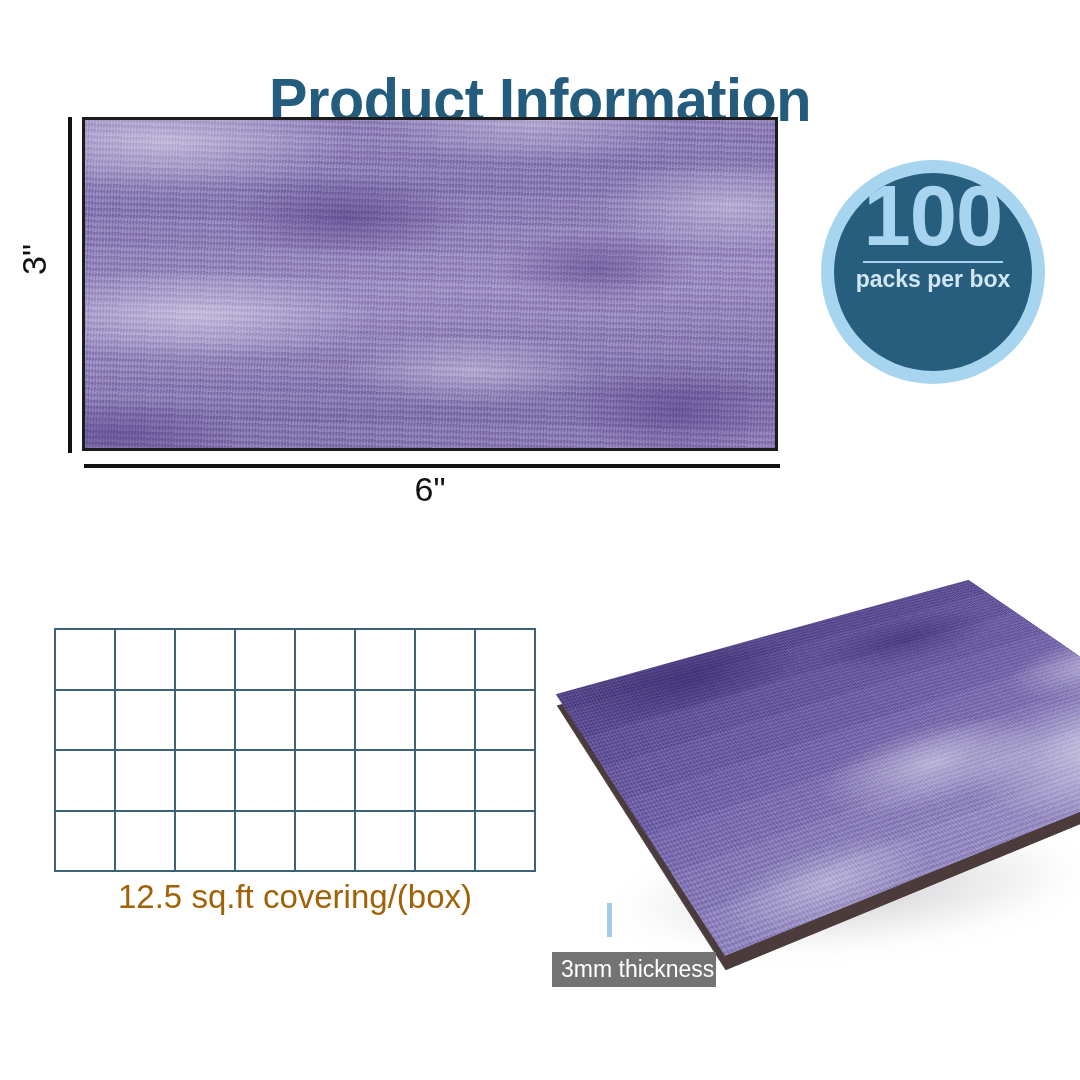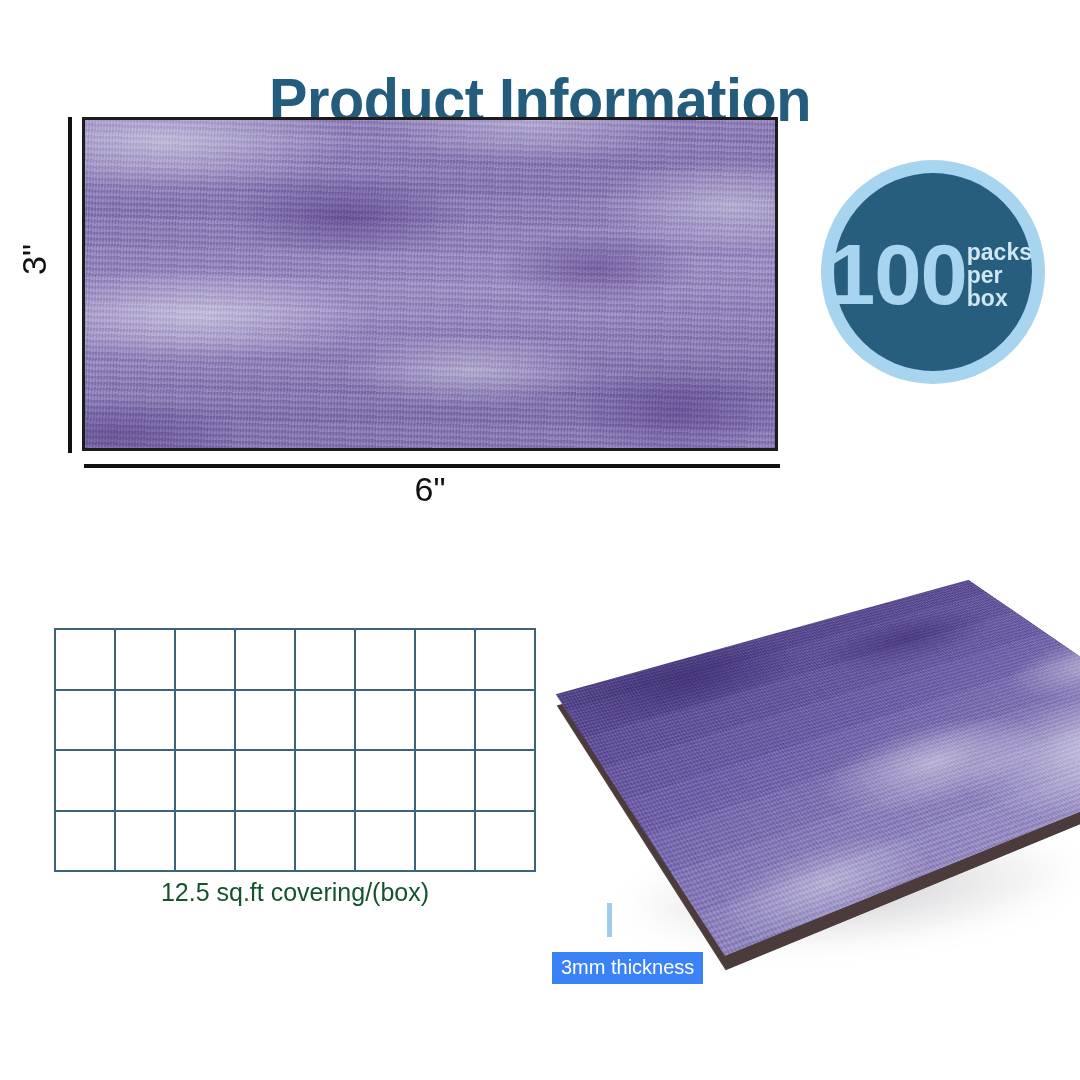--- a/index.html
+++ b/index.html
@@ -129,23 +129,23 @@
     display: flex;
     align-items: center;
     justify-content: center;
   }
   #badge-inner {
     width: 198px;
     height: 198px;
     border-radius: 50%;
     background: #275d7d;
     display: flex;
-    flex-direction: row;
+    flex-direction: column;
     align-items: center;
-    justify-content: flex-end;
+    justify-content: flex-start;
     padding-top: 6px;
     box-sizing: border-box;
   }
   #badge-count {
     font-size: 85px;
     font-weight: bold;
     color: #a7d4ee;
     line-height: 0.88;
     letter-spacing: -1px;
   }
@@ -181,22 +181,22 @@
     border-bottom: 2px solid #3c6377;
     box-sizing: border-box;
     background: #ffffff;
   }
   #coverage-caption {
     position: absolute;
     left: 54px;
     top: 878px;
     width: 482px;
     text-align: center;
-    font-size: 25px;
-    color: #14532d;
+    font-size: 33px;
+    color: #a16207;
     white-space: nowrap;
   }
 
   
   #tile3d-wrap {
     position: absolute;
     left: 596px;
     top: 500px;
     width: 500px;
     height: 500px;
@@ -265,24 +265,24 @@
     left: 607px;
     top: 903px;
     width: 5px;
     height: 34px;
     background: #9ecdea;
   }
   #thickness-label {
     position: absolute;
     left: 552px;
     top: 952px;
-    padding: 4px 9px 5px 9px;
-    background: #3b82f6;
+    padding: 4px 2px 5px 9px;
+    background: #737373;
     color: #ffffff;
-    font-size: 20px;
+    font-size: 23px;
     line-height: 1.15;
     white-space: nowrap;
   }
 </style>
 </head>
 <body>
 
 <h1 id="page-title">Product Information</h1>
 
 <div id="dim-line-vertical"></div>

